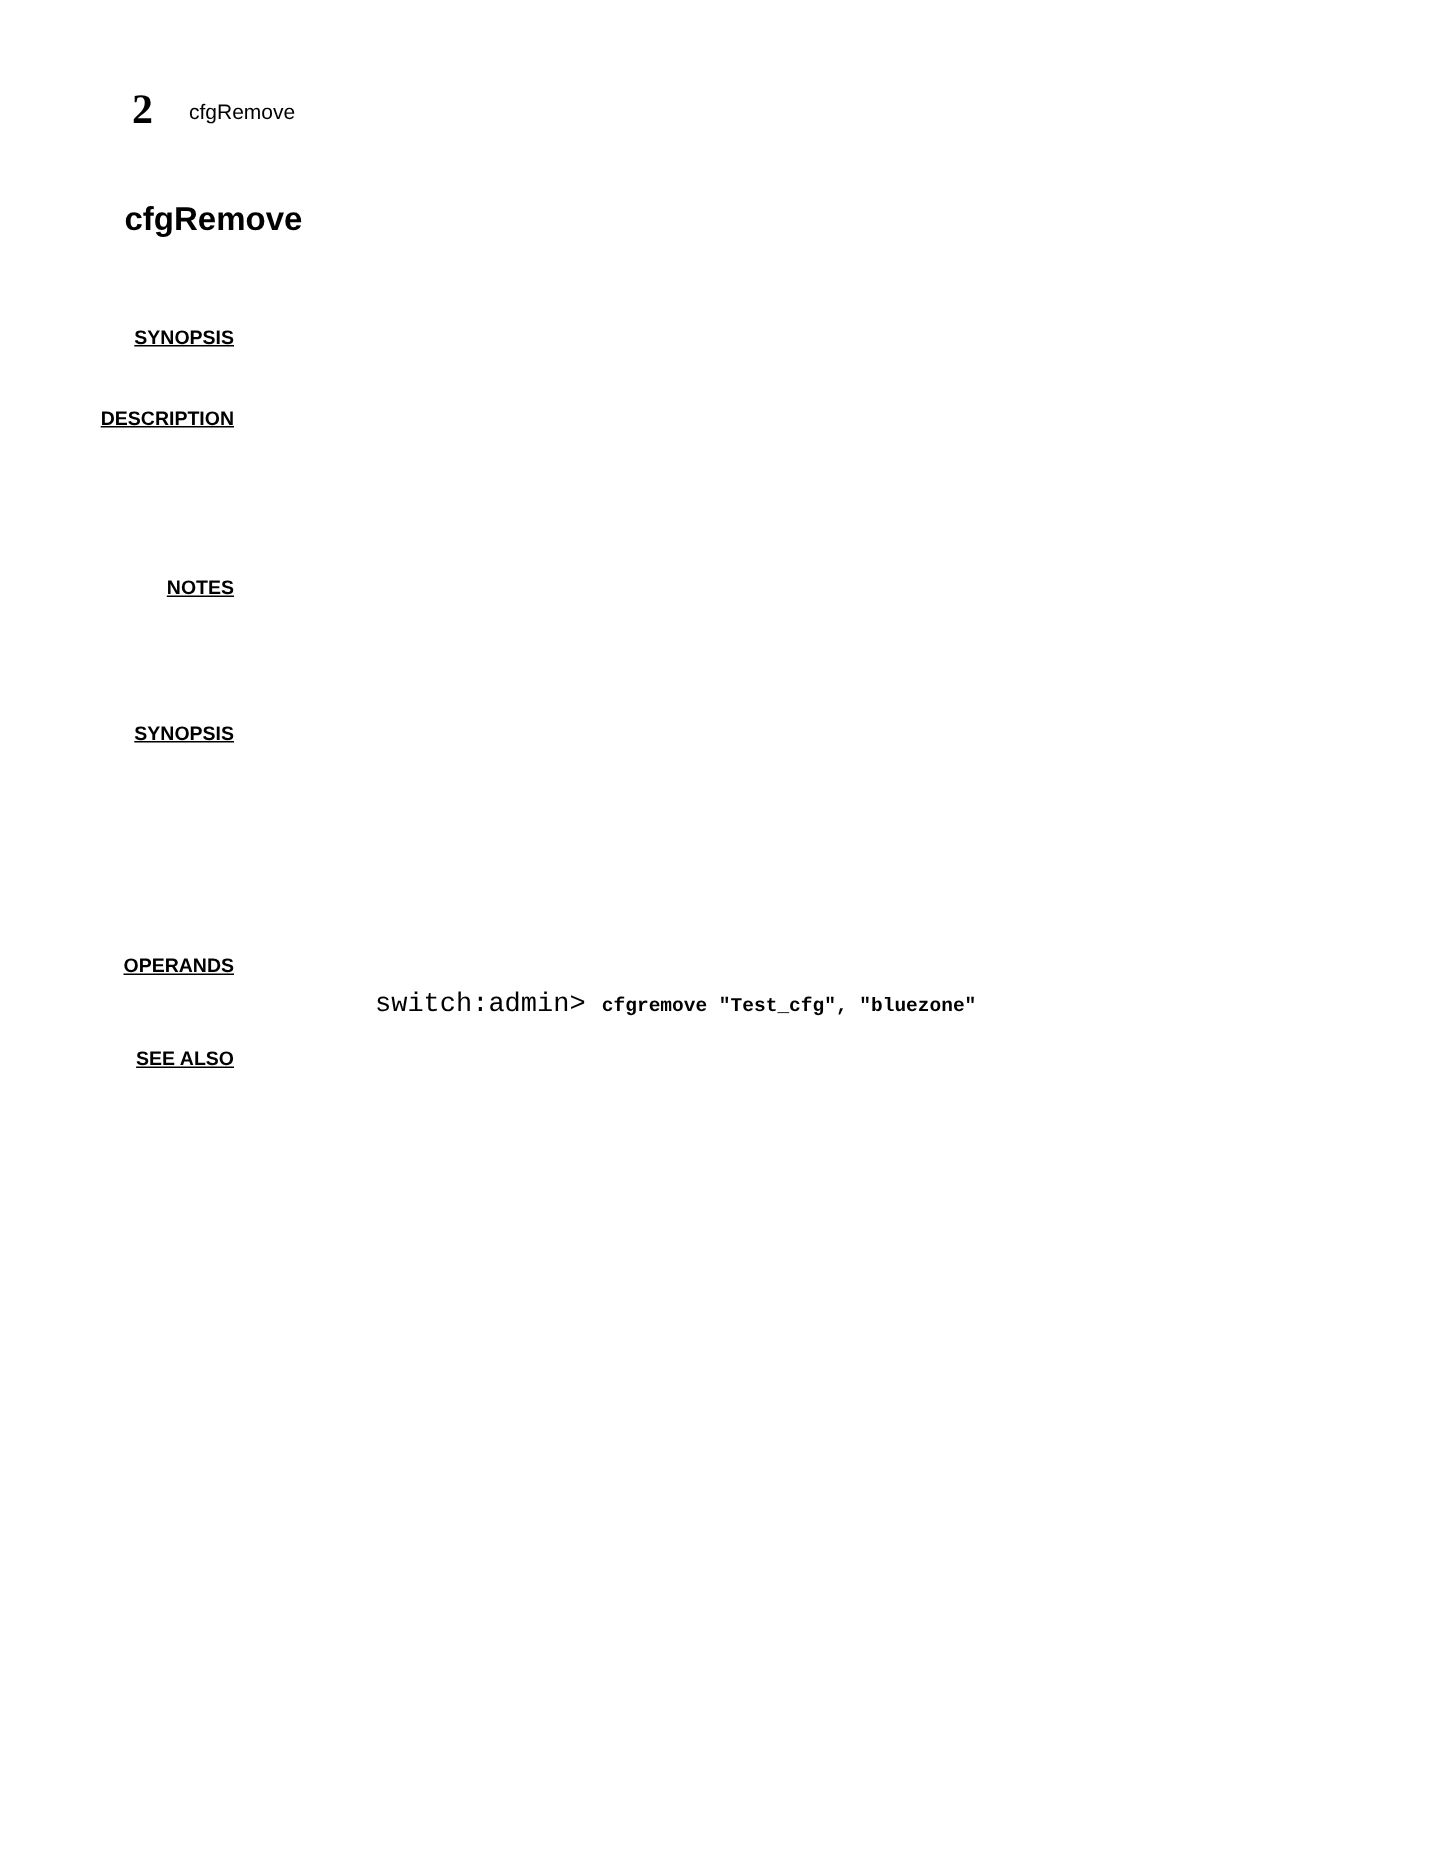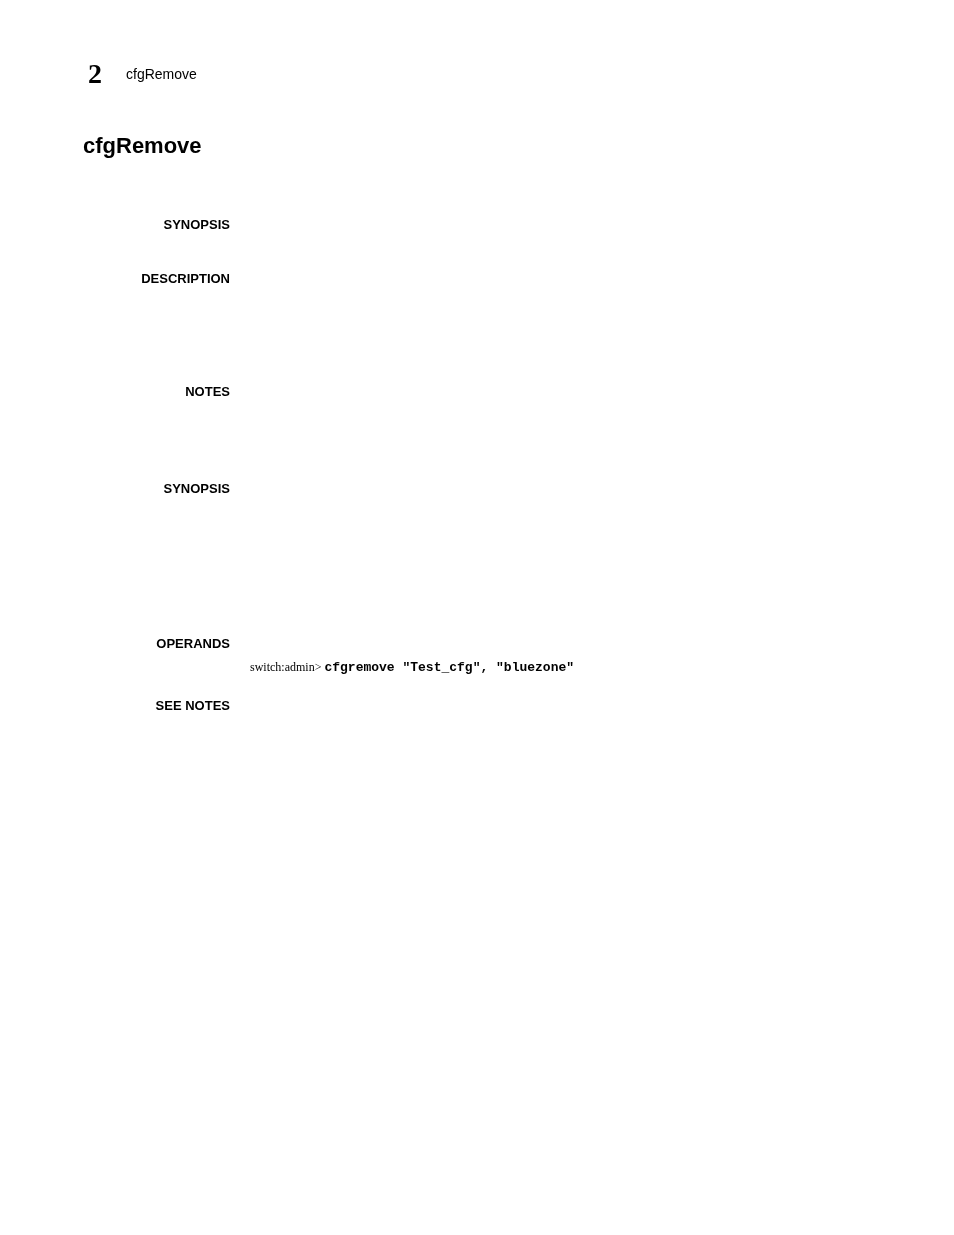--- a/index.html
+++ b/index.html
@@ -38,35 +38,36 @@
       font-size: 22px;
       font-weight: bold;
     }
     .section-row {
       position: absolute;
       left: 0;
       width: 100%;
     }
     .section-label {
       position: absolute;
-      right: 724px;
+      right: 798px;
       font-size: 13px;
       font-weight: bold;
       text-align: left;
       white-space: nowrap;
+      text-decoration: underline;
     }
     .section-content {
       position: absolute;
       left: 250px;
       font-size: 13px;
       font-family: 'Courier New', Courier, monospace;
     }
     .code-prompt {
-      font-family: Liberation Serif, serif;
-      font-size: 12px;
+      font-family: Liberation Mono, monospace;
+      font-size: 18px;
       text-align: center;
     }
     .code-bold {
       font-family: 'Courier New', Courier, monospace;
       font-size: 13px;
       font-weight: bold;
     }
     .synopsis-row { top: 217px; }
     .description-row { top: 271px; }
     .notes-row { top: 384px; }
@@ -105,14 +106,14 @@
   <div class="section-label">OPERANDS</div>
 </div>
 
 <div class="section-row examples-code-row">
   <div class="section-content">
     <span class="code-prompt">switch:admin&gt; </span><span class="code-bold">cfgremove "Test_cfg", "bluezone"</span>
   </div>
 </div>
 
 <div class="section-row seealso-row">
-  <div class="section-label">SEE NOTES</div>
+  <div class="section-label">SEE ALSO</div>
 </div>
 
 </body></html>

